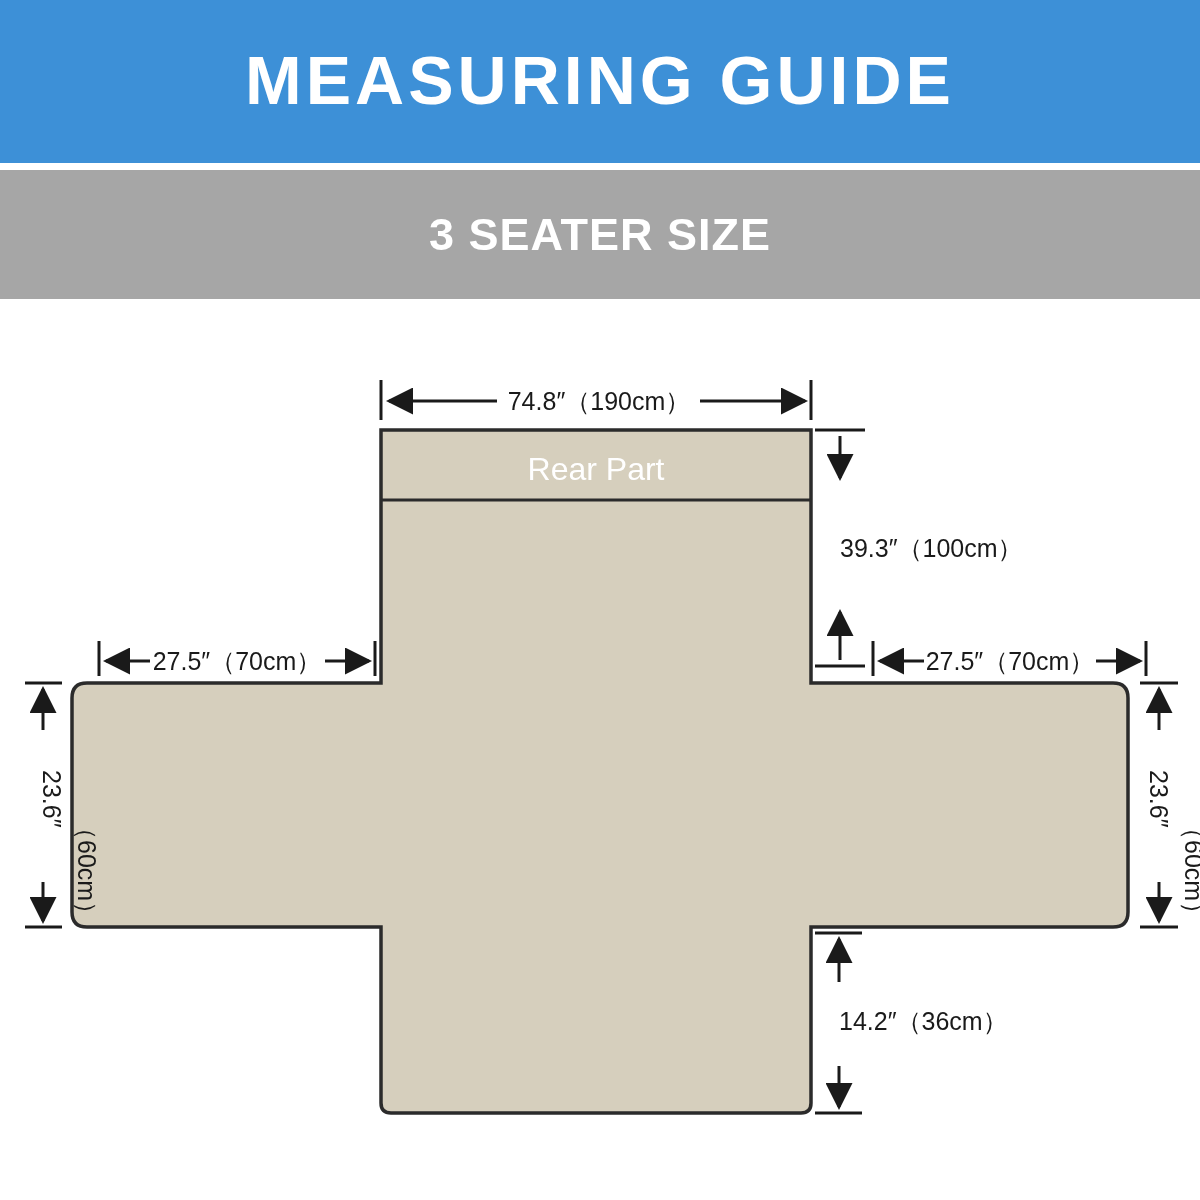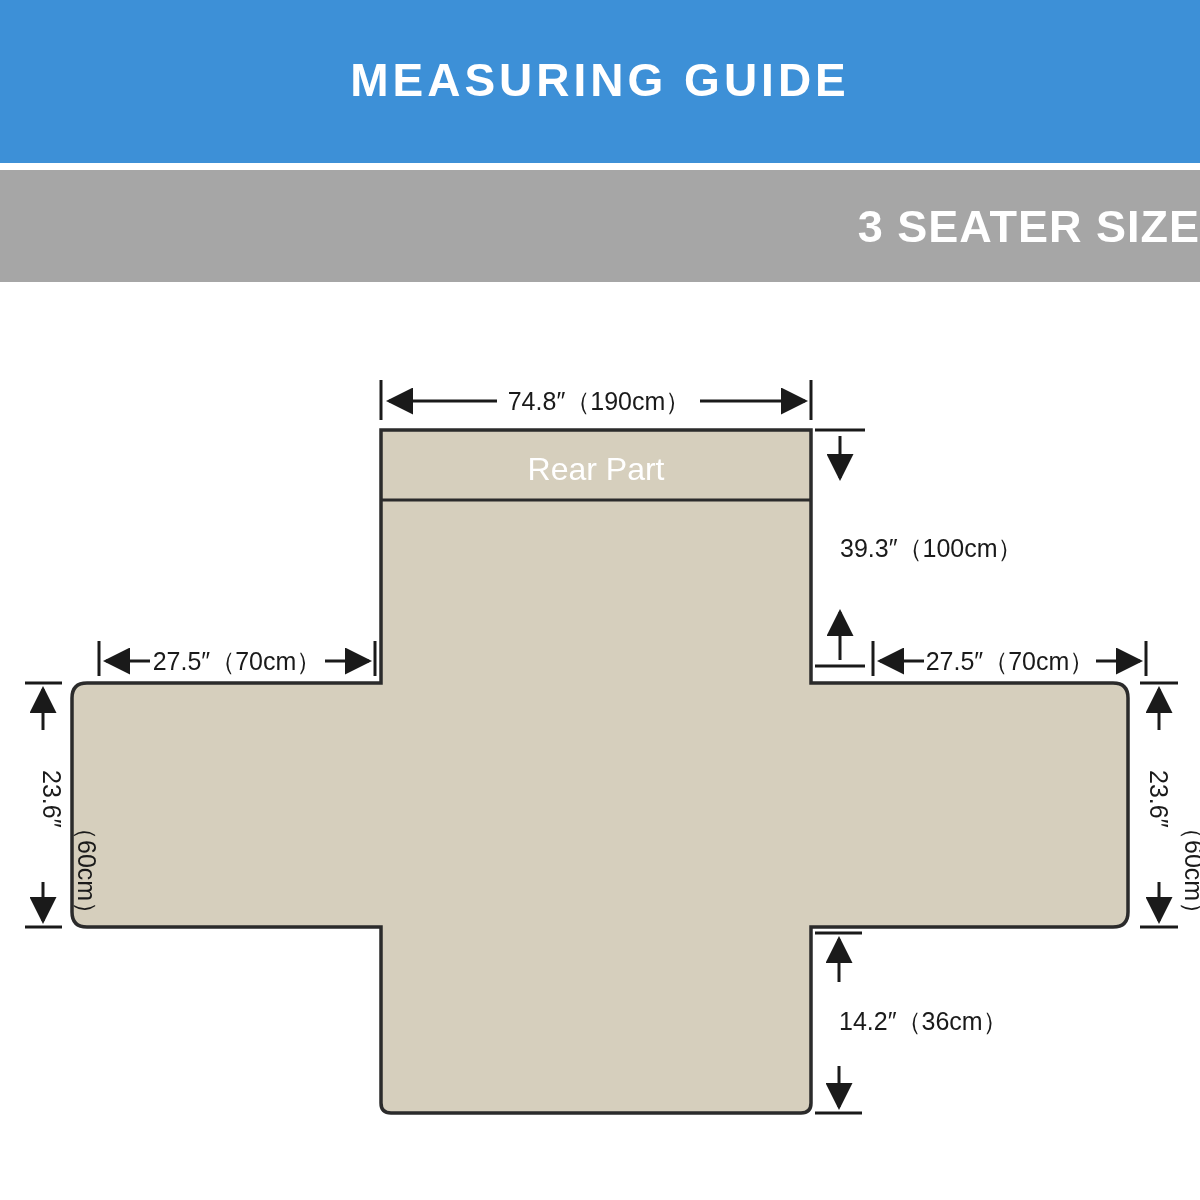--- a/index.html
+++ b/index.html
@@ -20,36 +20,36 @@
     top: 0;
     width: 1200px;
     height: 163px;
     background: #3d90d7;
     display: flex;
     align-items: center;
     justify-content: center;
   }
   .banner-blue .title {
     color: #ffffff;
-    font-size: 46px;
+    font-size: 68px;
     font-weight: bold;
     letter-spacing: 4px;
     line-height: 1;
     padding-bottom: 4px;
   }
   .banner-gray {
     position: absolute;
     left: 0;
     top: 170px;
     width: 1200px;
-    height: 112px;
+    height: 129px;
     background: #a6a6a6;
     display: flex;
     align-items: center;
-    justify-content: flex-end;
+    justify-content: center;
   }
   .banner-gray .subtitle {
     color: #ffffff;
     font-size: 45px;
     font-weight: bold;
     letter-spacing: 1px;
     line-height: 1;
   }
   .diagram {
     position: absolute;

